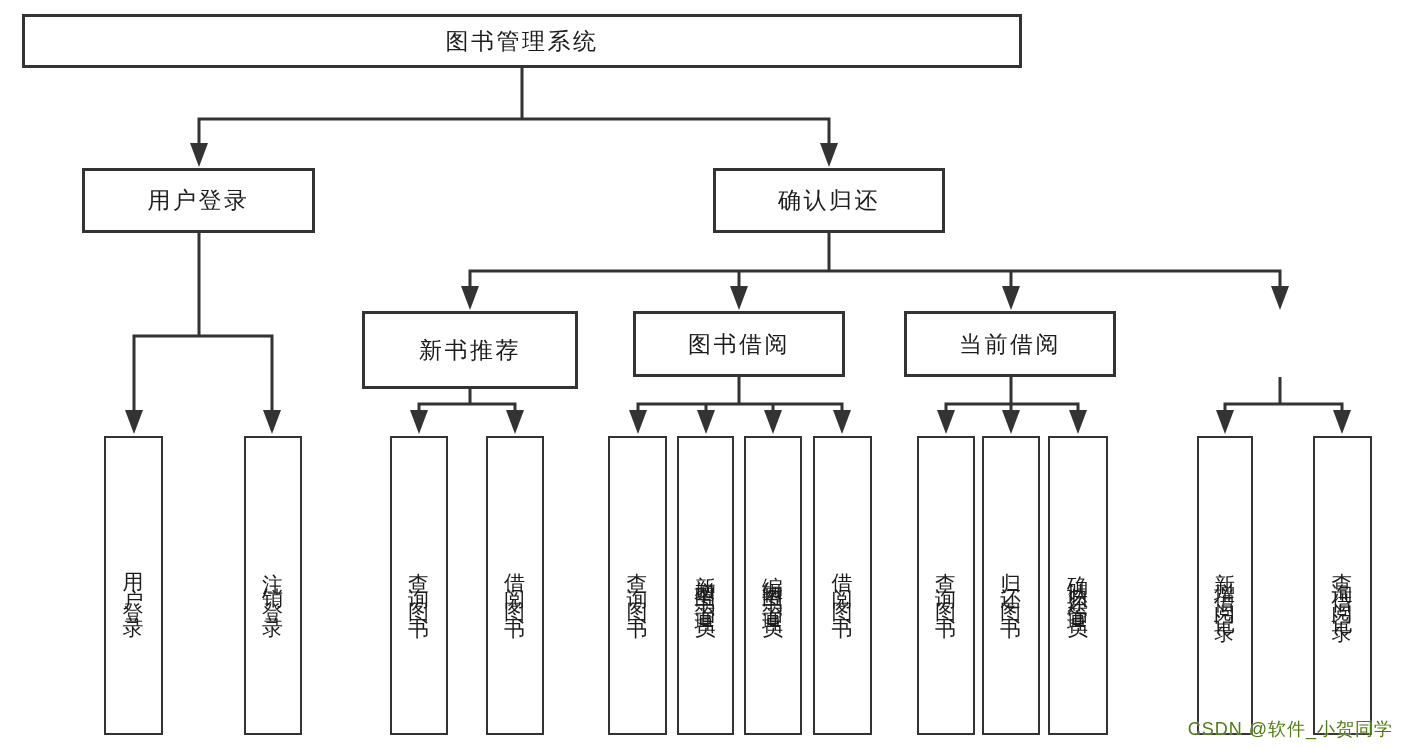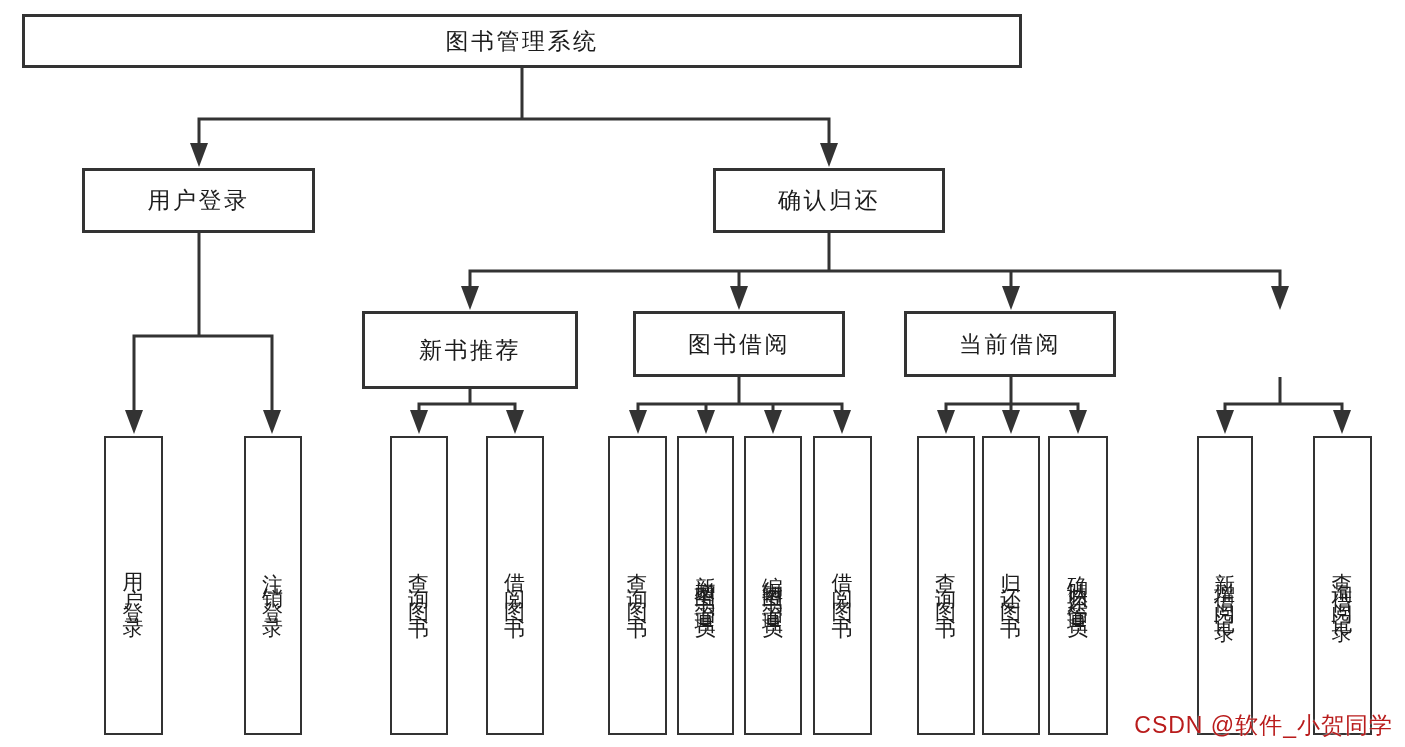--- a/index.html
+++ b/index.html
@@ -43,23 +43,23 @@
     color: #1c1c1c;
     white-space: nowrap;
   }
   .ls4 { letter-spacing: 15px; }
   .ls6 { letter-spacing: 10px; }
   .ls9 { letter-spacing: 6px; }
   .watermark {
     position: absolute;
     right: 12px;
     bottom: 6px;
-    font-size: 23px;
+    font-size: 18px;
     letter-spacing: 1px;
-    color: #b91c1c;
+    color: #4d7c0f;
     text-shadow: 0 0 2px #ffffff;
     white-space: nowrap;
   }
 </style>
 </head>
 <body>
 
 <div class="stage">
 
   <svg class="connector-layer" viewBox="0 0 1405 747" aria-hidden="true">

